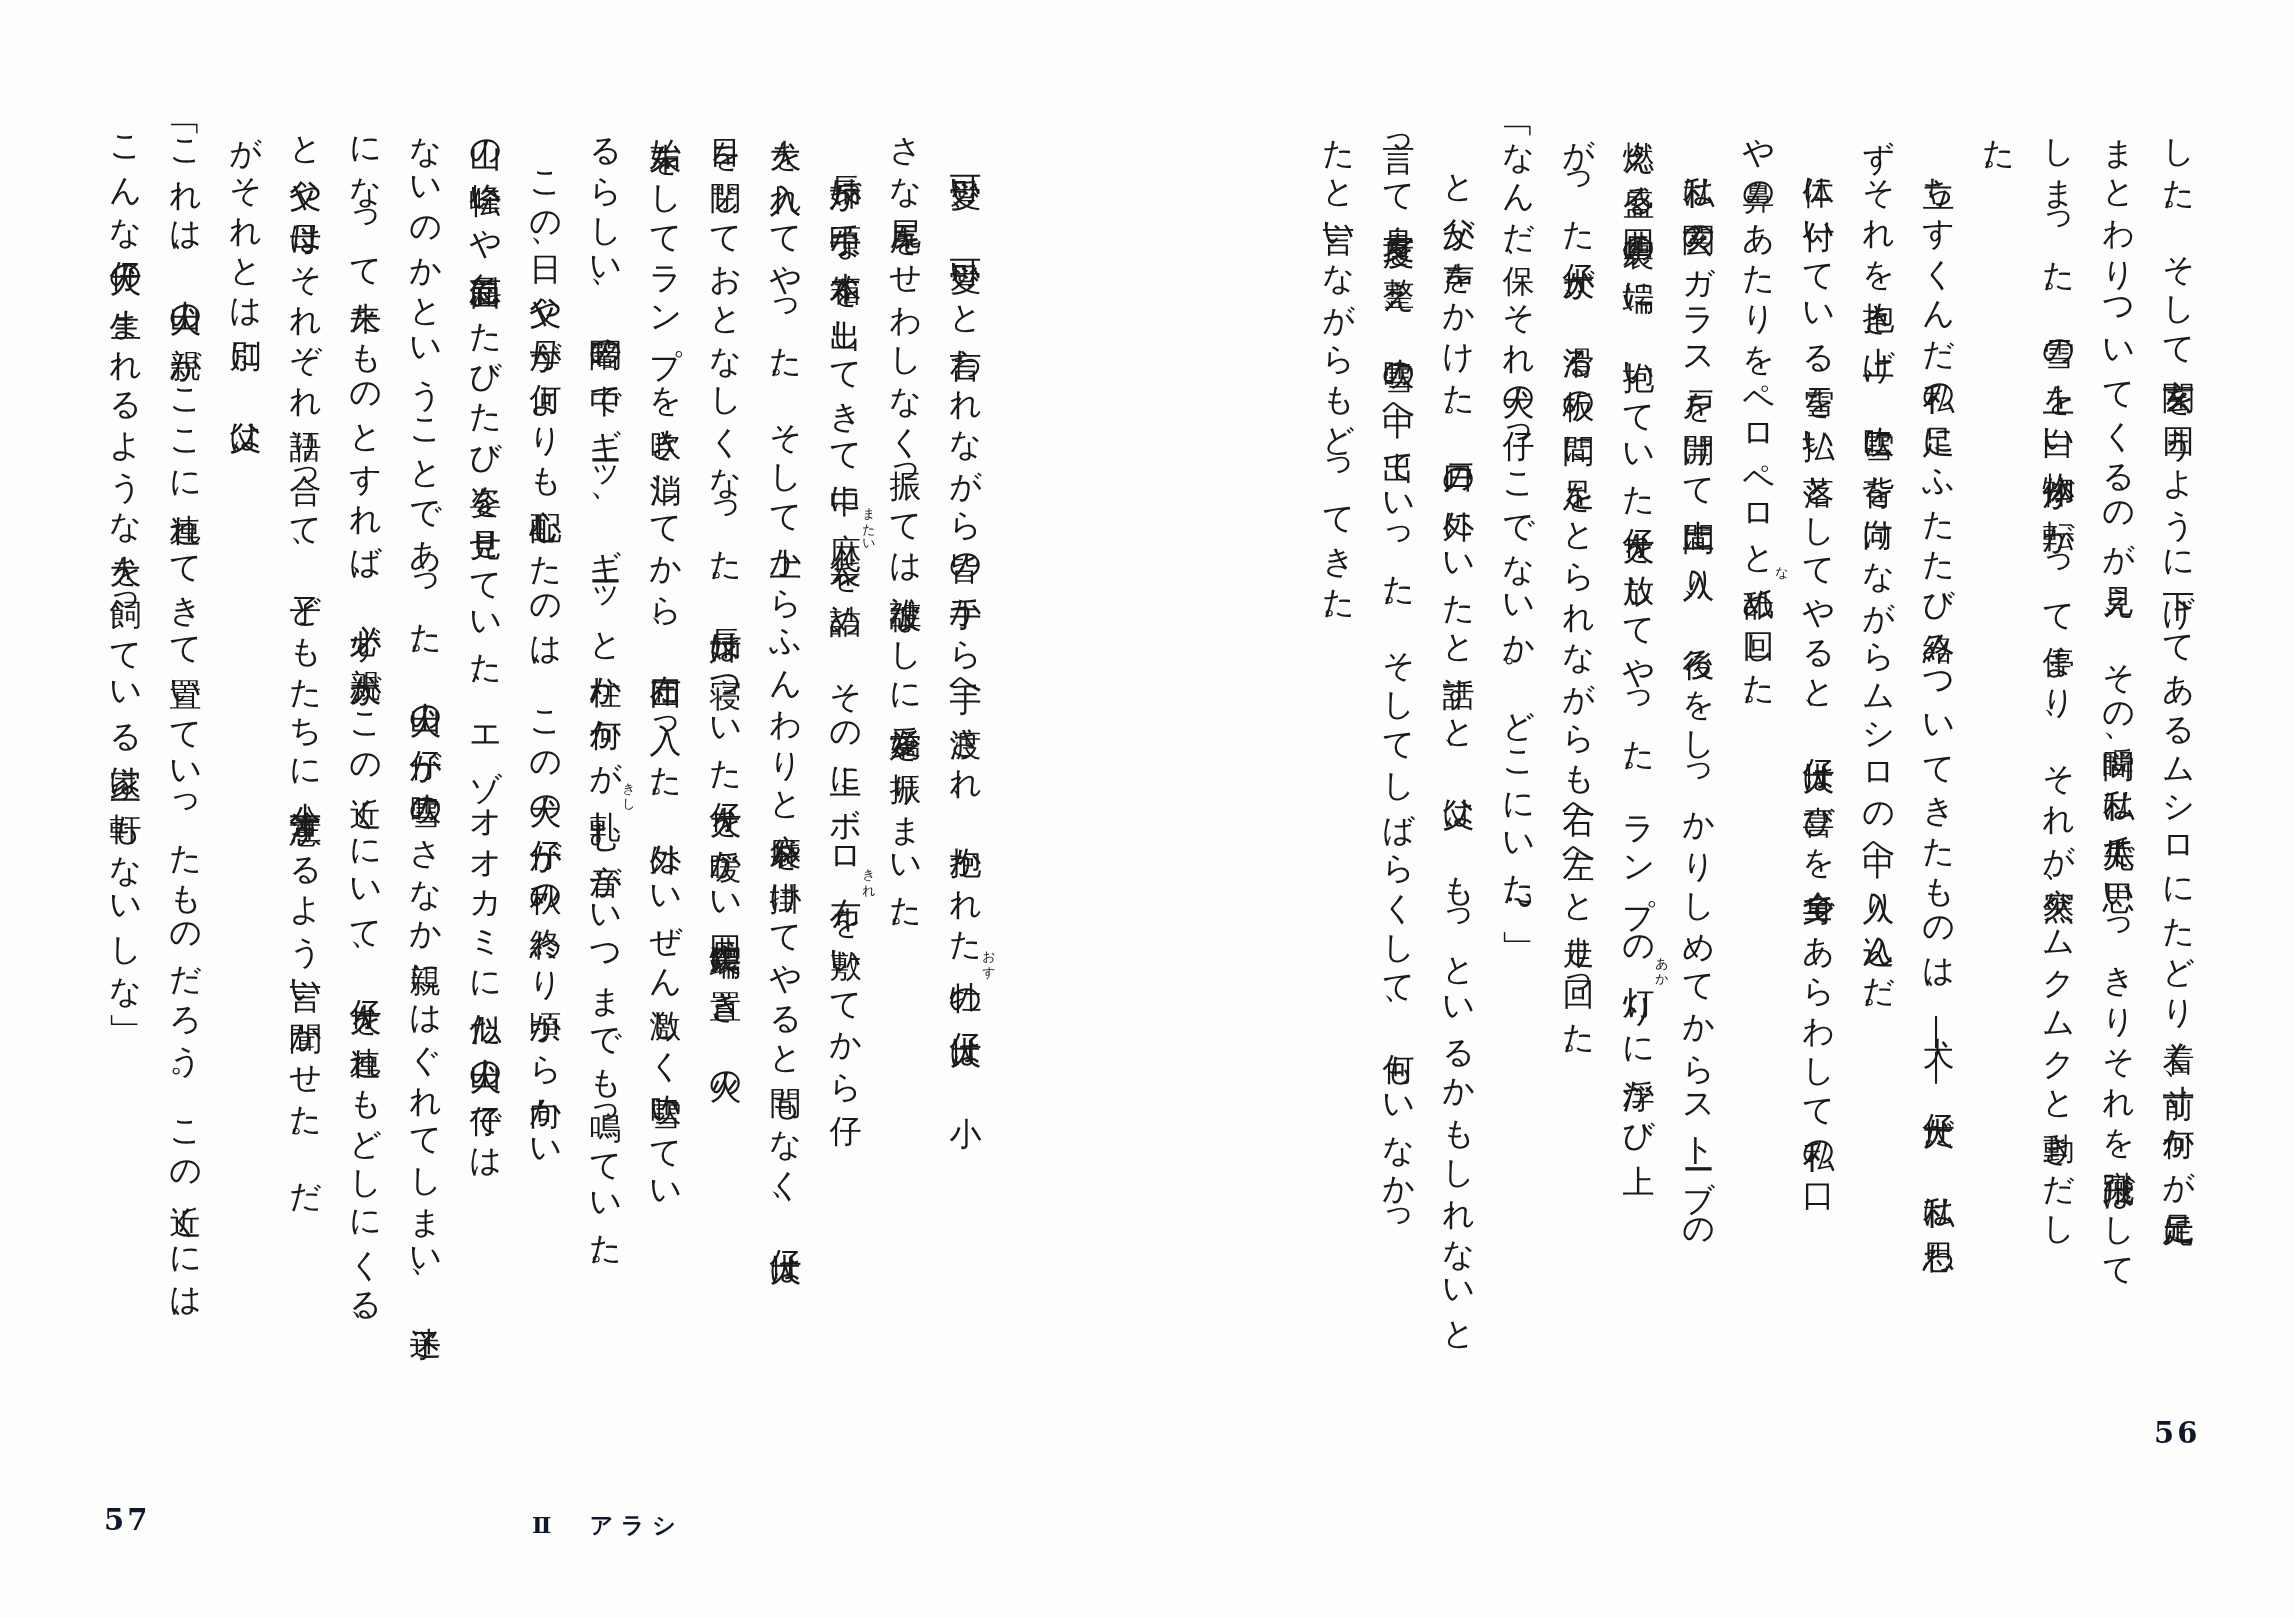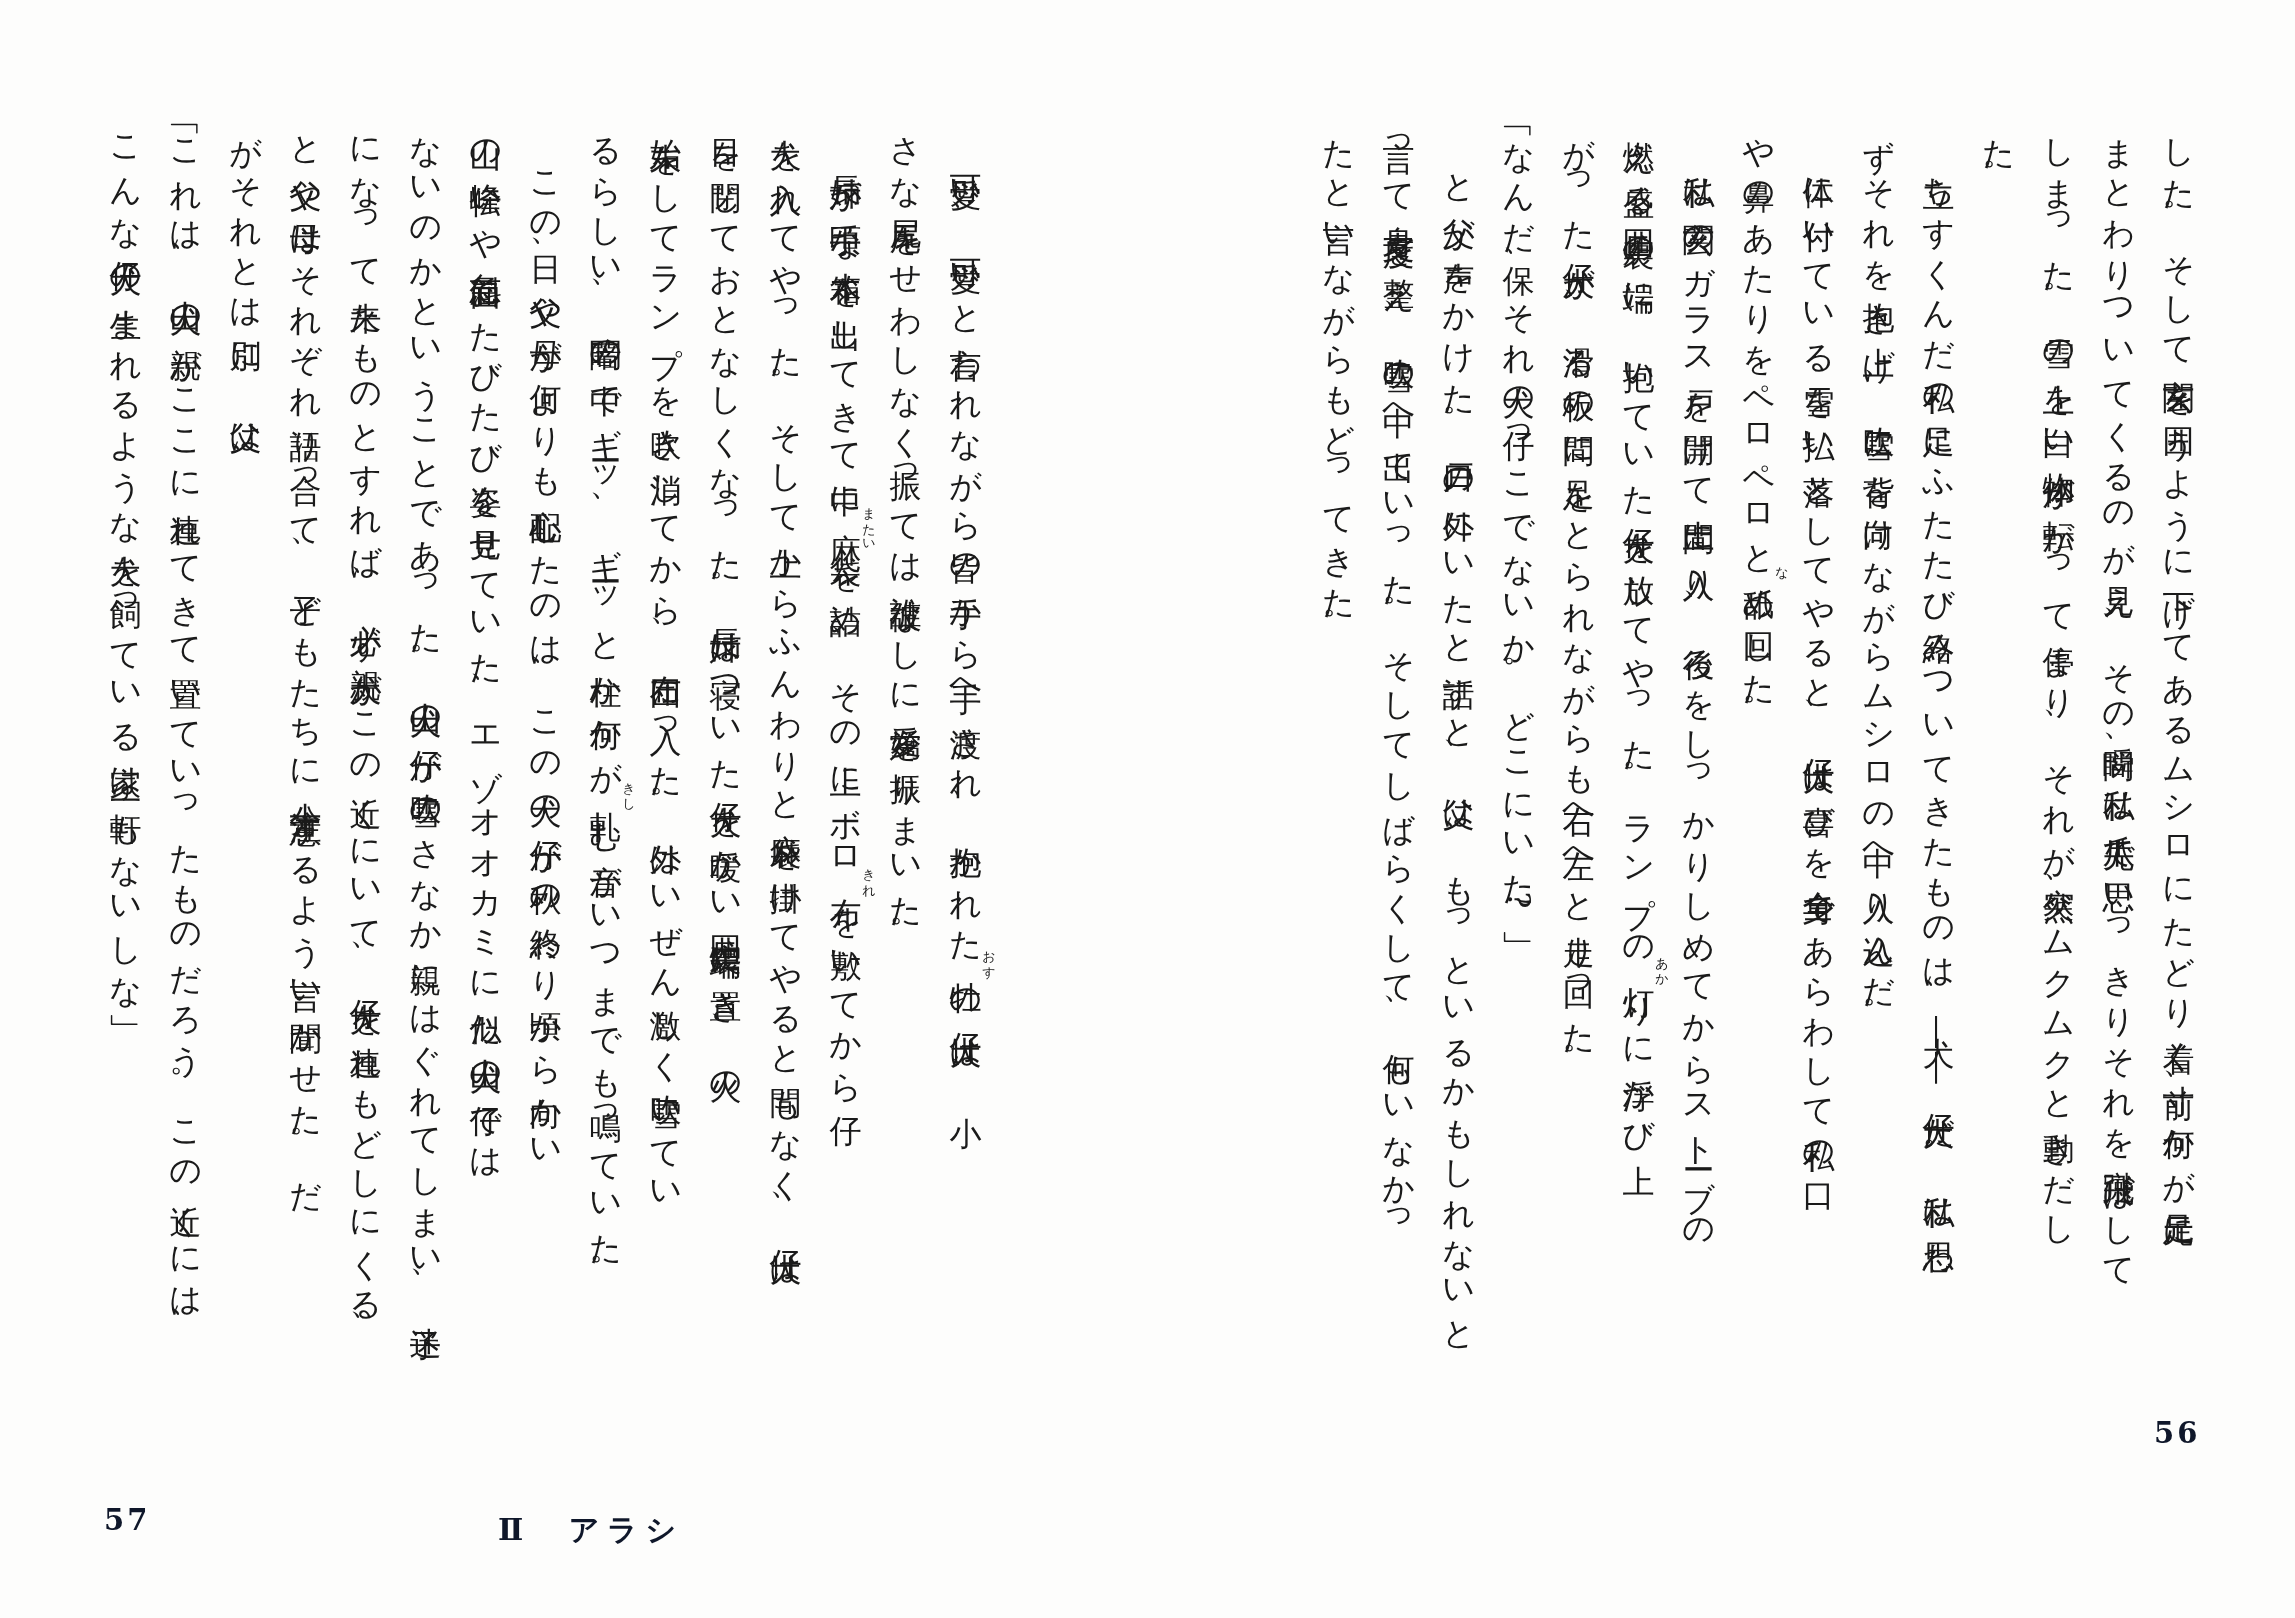--- a/index.html
+++ b/index.html
@@ -44,22 +44,23 @@
     font-family: "DejaVu Serif", "Liberation Serif", serif;
   }
   .footer-item {
     position: absolute;
     font-size: 29px;
     letter-spacing: 3.1px;
     color: #0f172a;
     font-weight: bold;
   }
   .footer-item.section {
-    font-size: 30px;
+    font-size: 23px;
     letter-spacing: 7.7px;
+    margin-left: 34px;
   }
 </style>
 </head>
 <body>
 
 <div class="spread">
 
   <div class="vtext" style="top: 116px; right: 86px;">
       <div class="tline">した。そして玄関を囲うように下げてあるムシロにたどり着く寸前、何かが足元に</div>
       <div class="tline">まとわりついてくるのが見え、その瞬間、私は爪先で思いっきりそれを蹴飛ばして</div>

